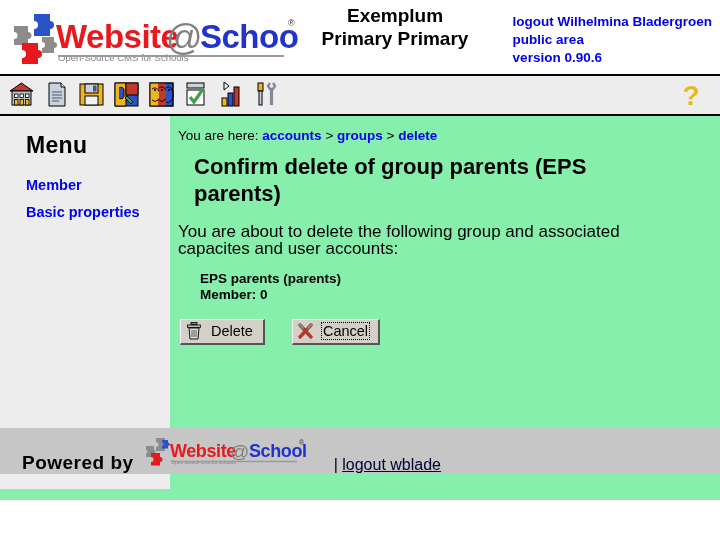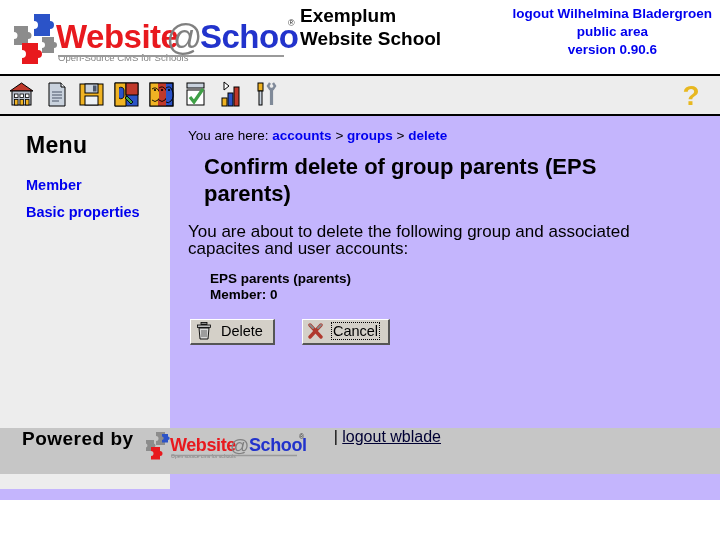--- a/index.html
+++ b/index.html
@@ -10,52 +10,52 @@
     -webkit-font-smoothing:none;
   }
   .page{position:relative;width:720px;height:474px;}
 
   
   .header{position:relative;height:74px;background:#ffffff;}
   .logo{position:absolute;left:8px;top:10px;width:290px;height:56px;}
   .logo svg{display:block;}
   .school{
     position:absolute;left:300px;top:4px;width:190px;
-    text-align:left;font-weight:bold;font-size:19px;line-height:23px;color:#000;
+    text-align:center;font-weight:bold;font-size:19px;line-height:23px;color:#000;
   }
   .acct{
-    position:absolute;right:8px;top:5px;text-align:center;
+    position:absolute;right:8px;top:13px;text-align:left;
     color:#0000ee;font-weight:bold;font-size:13.5px;line-height:18px;
   }
   .acct a{color:#0000ee;text-decoration:none;}
 
   
   .toolbar{
     position:relative;height:38px;background:#ededed;
     border-top:2px solid #000;border-bottom:2px solid #000;
   }
   .tools{position:absolute;left:6px;top:3px;display:flex;gap:4px;}
   .tool{width:31px;height:31px;display:block;}
   .helpwrap{position:absolute;right:14px;top:4px;width:30px;height:30px;}
 
   
-  .body{position:relative;height:384px;background:#c4b5fd;}
+  .body{position:relative;height:384px;background:#86efac;}
   .sidebar{
     position:absolute;left:0;top:0;width:170px;height:373px;background:#ededed;
   }
   .menu-title{
     margin:16px 0 0 26px;font-size:23px;font-weight:bold;color:#000;letter-spacing:.3px;
   }
   .menu-list{margin:18px 0 0 26px;}
   .menu-list a{
     display:block;color:#0000ee;font-weight:bold;font-size:14.5px;
     text-decoration:none;margin-bottom:11px;
   }
 
-  .content{position:absolute;left:170px;top:0;right:0;height:373px;padding:0 8px 0 18px;}
+  .content{position:absolute;left:160px;top:0;right:0;height:373px;padding:0 8px 0 18px;}
   .crumb{margin-top:12px;font-size:13.5px;color:#000;}
   .crumb a{color:#0000ee;font-weight:bold;text-decoration:none;}
   .crumb .sep{color:#000;font-weight:normal;}
   h1.title{
     margin:10px 0 0 16px;font-size:22px;line-height:27px;font-weight:bold;color:#000;
     max-width:450px;
   }
   p.lead{margin:16px 0 0 0;font-size:17px;line-height:17px;color:#000;max-width:470px;}
   .details{margin:14px 0 0 22px;font-weight:bold;font-size:13.5px;line-height:16px;color:#000;}
   p.confirm{margin:16px 0 0 0;font-size:13.5px;color:#000;}
@@ -69,21 +69,21 @@
     border-right:2px solid #555555;border-bottom:2px solid #555555;
     cursor:pointer;
   }
   .btn .lbl{padding:0 2px;}
   .btn.focused .lbl{border:1px dotted #000;padding:0 1px;}
   .btn svg{display:block;}
 
   
   .footer{
     position:absolute;left:0;bottom:0;width:720px;height:46px;background:#c6c6c6;
-    display:flex;align-items:flex-start;
+    display:flex;align-items:flex-end;
   }
   .powered{
     margin-left:22px;font-size:19px;font-weight:bold;color:#000;letter-spacing:.5px;
   }
   .footlogo{margin-left:8px;margin-top:2px;}
   .footlink{margin-left:24px;font-size:16px;color:#000;}
   .footlink a{color:#000033;text-decoration:underline;}
 </style>
 </head>
 <body>
@@ -106,21 +106,21 @@
         <text x="158" y="40" font-family="'Liberation Sans',sans-serif" font-size="36" font-weight="normal" fill="#808080">@</text>
         <text x="192" y="38" font-family="'Liberation Sans',sans-serif" font-size="33" font-weight="bold" fill="#2233cc" letter-spacing="-0.5">School</text>
         <text x="280" y="16" font-family="'Liberation Sans',sans-serif" font-size="9" fill="#333">®</text>
         <text x="50" y="51" font-family="'Liberation Sans',sans-serif" font-size="9.5" fill="#808080">Open-Source CMS for Schools</text>
         <path d="M50 46 L276 46" stroke="#9a9a9a" stroke-width="2" fill="none"></path>
       </svg>
     </div>
 
     <div class="school">
       <div>Exemplum</div>
-      <div>Website School</div>
+      <div>Primary Primary</div>
     </div>
 
     <div class="acct">
       <div>
         <a href="#">logout Wilhelmina Bladergroen</a>
       </div>
       <div>public area</div>
       <div>version 0.90.6</div>
     </div>
   </div>

